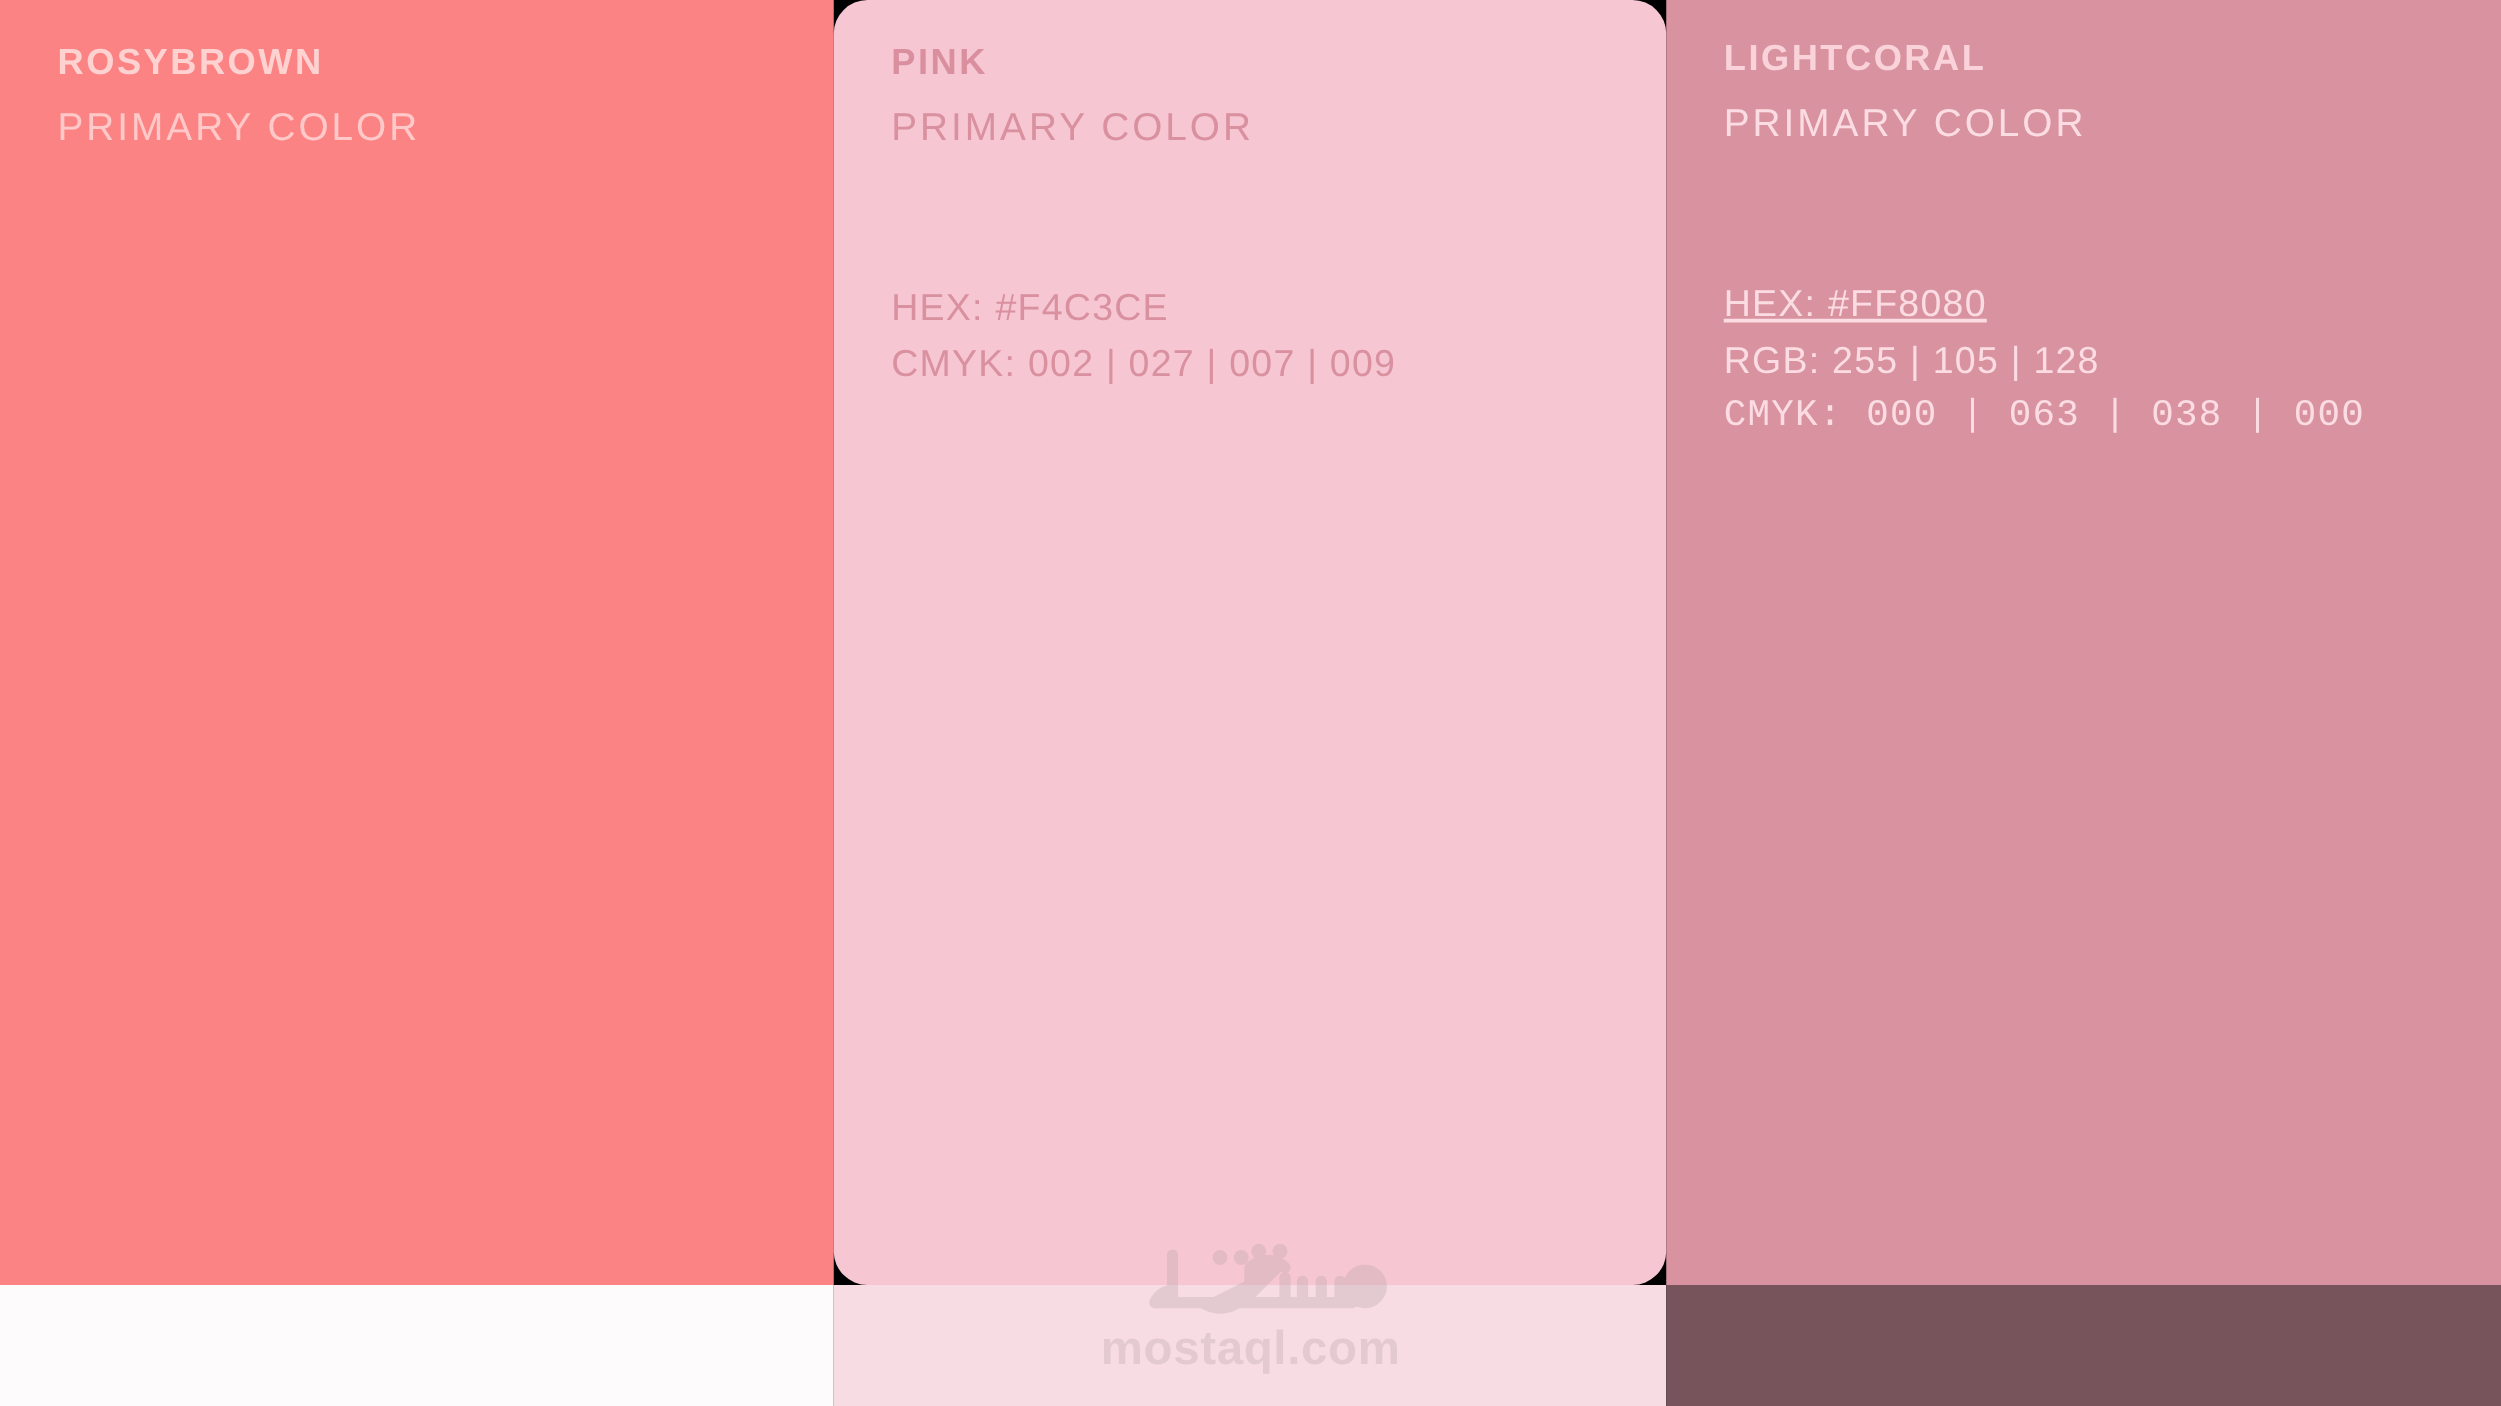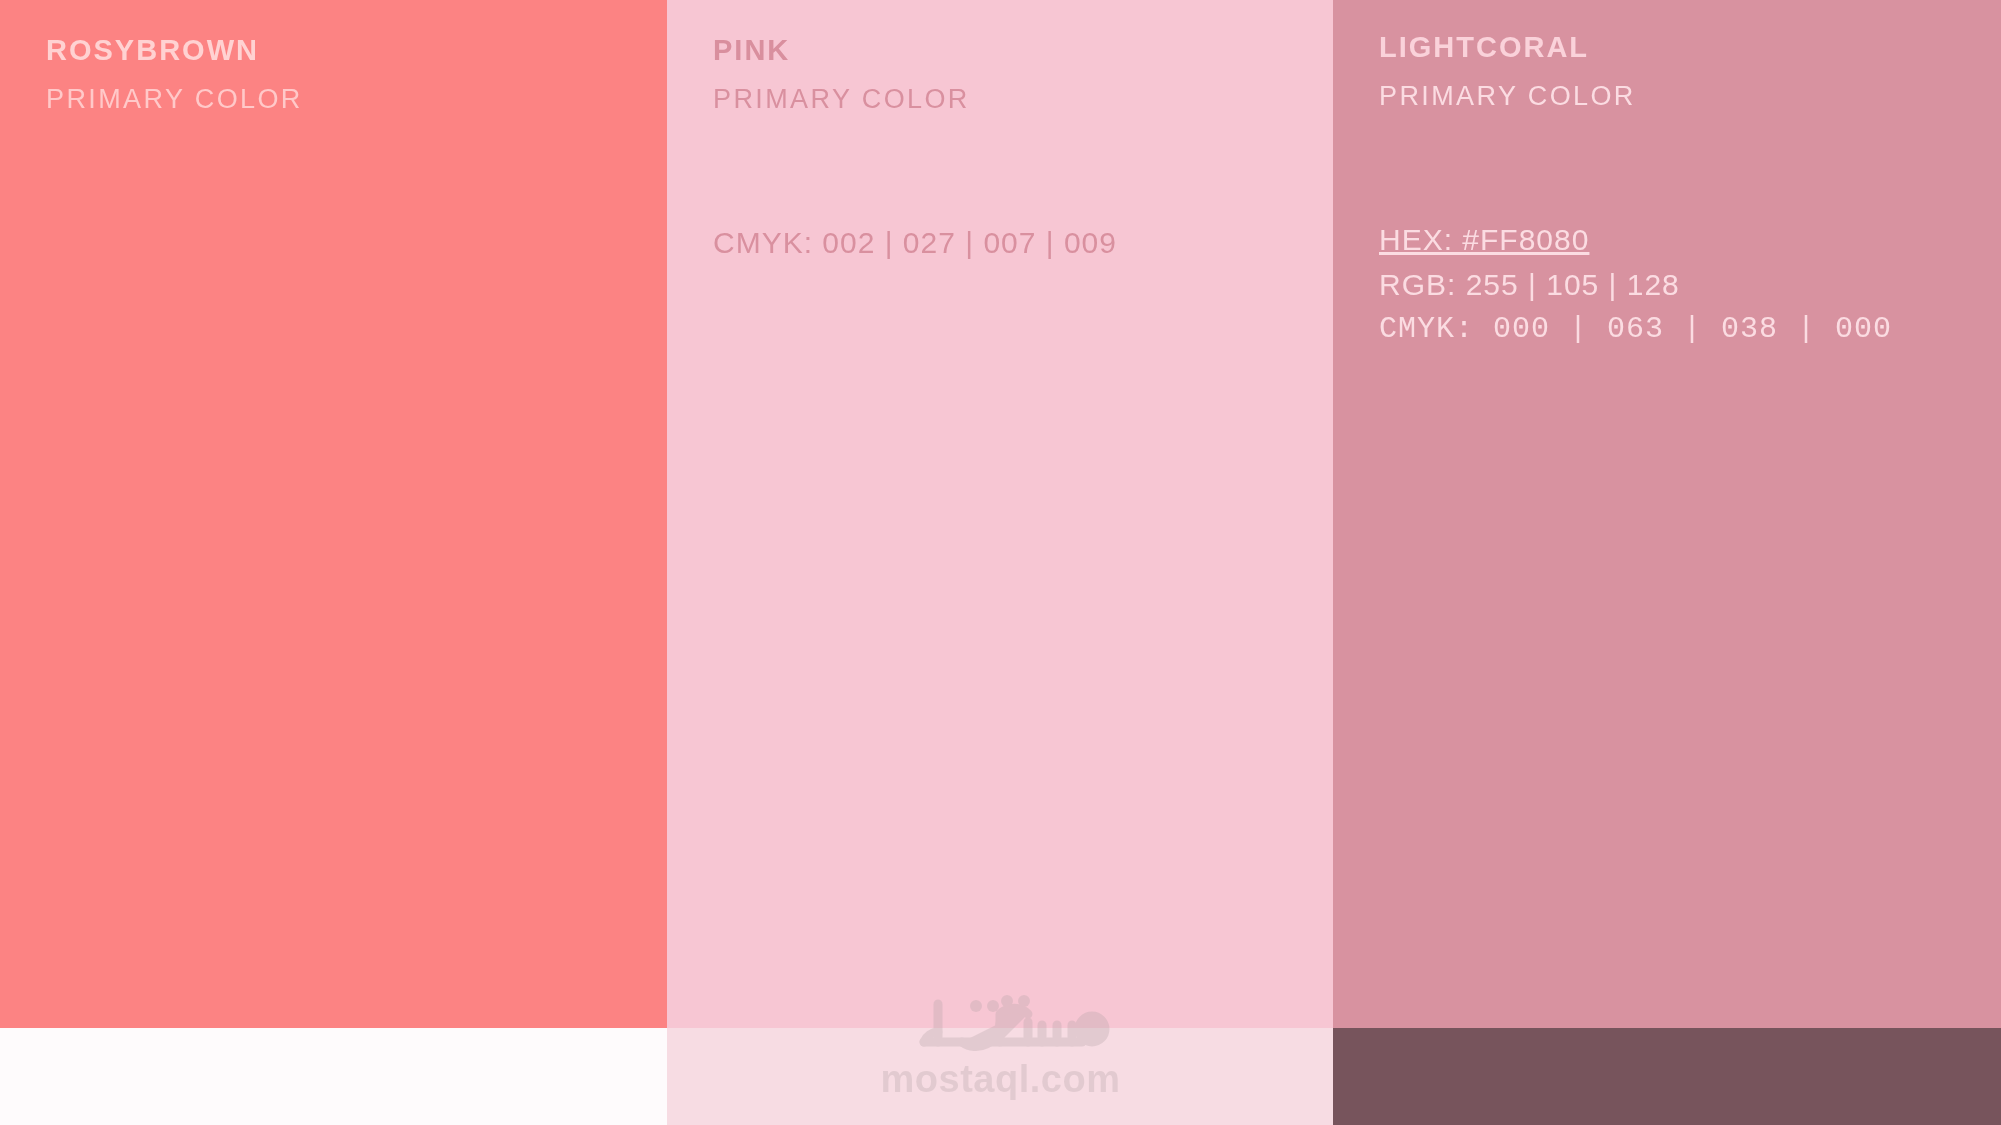--- a/index.html
+++ b/index.html
@@ -21,21 +21,21 @@
   }
 
   
   .swatch-column {
     position: absolute;
     top: 0;
     height: 1028px;
     box-sizing: border-box;
   }
   .col-1 { left: 0px;    width: 667px; }
-  .col-2 { left: 667px;  width: 666px; }
+  .col-2 { left: 667px;  width: 666px; border-radius: 27px; }
   .col-3 { left: 1333px; width: 668px; }
 
   
   .footer-band {
     position: absolute;
     top: 1028px;
     height: 97px;
     box-sizing: border-box;
   }
   .band-1 { left: 0px;    width: 667px; }
@@ -53,21 +53,21 @@
 
   .color-name {
     font-size: 29px;
     font-weight: bold;
     letter-spacing: 2.0px;
     line-height: 1.0;
     margin: 0 0 21px 0;
     white-space: nowrap;
   }
   .color-role {
-    font-size: 27px;
+    font-size: 31px;
     font-weight: 300;
     letter-spacing: 2.4px;
     line-height: 1.0;
     margin: 0;
     white-space: nowrap;
   }
 
   .values {
     margin-top: 107px;
   }
@@ -117,20 +117,21 @@
       <div class="color-name" style="color: rgb(255, 210, 210);">ROSYBROWN</div>
       <div class="color-role" style="color: rgb(255, 201, 201);">PRIMARY COLOR</div>
     </div>
   </div>
 
   <div class="swatch-column col-2" style="background: rgb(247, 198, 211);">
     <div class="info-block">
       <div class="color-name" style="color: rgb(217, 143, 158);">PINK</div>
       <div class="color-role" style="color: rgb(217, 144, 159);">PRIMARY COLOR</div>
       <div class="values">
+        <div class="value-line" style="color: rgb(217, 144, 159);">HEX: #F4C3CE</div>
         <div class="value-line" style="color: rgb(217, 144, 159);">CMYK: 002 | 027 | 007 | 009</div>
       </div>
     </div>
   </div>
 
   <div class="swatch-column col-3" style="background: rgb(216, 146, 160);">
     <div class="info-block">
       <div class="color-name" style="color: rgb(250, 210, 218);">LIGHTCORAL</div>
       <div class="color-role" style="color: rgb(251, 220, 226);">PRIMARY COLOR</div>
       <div class="values">

